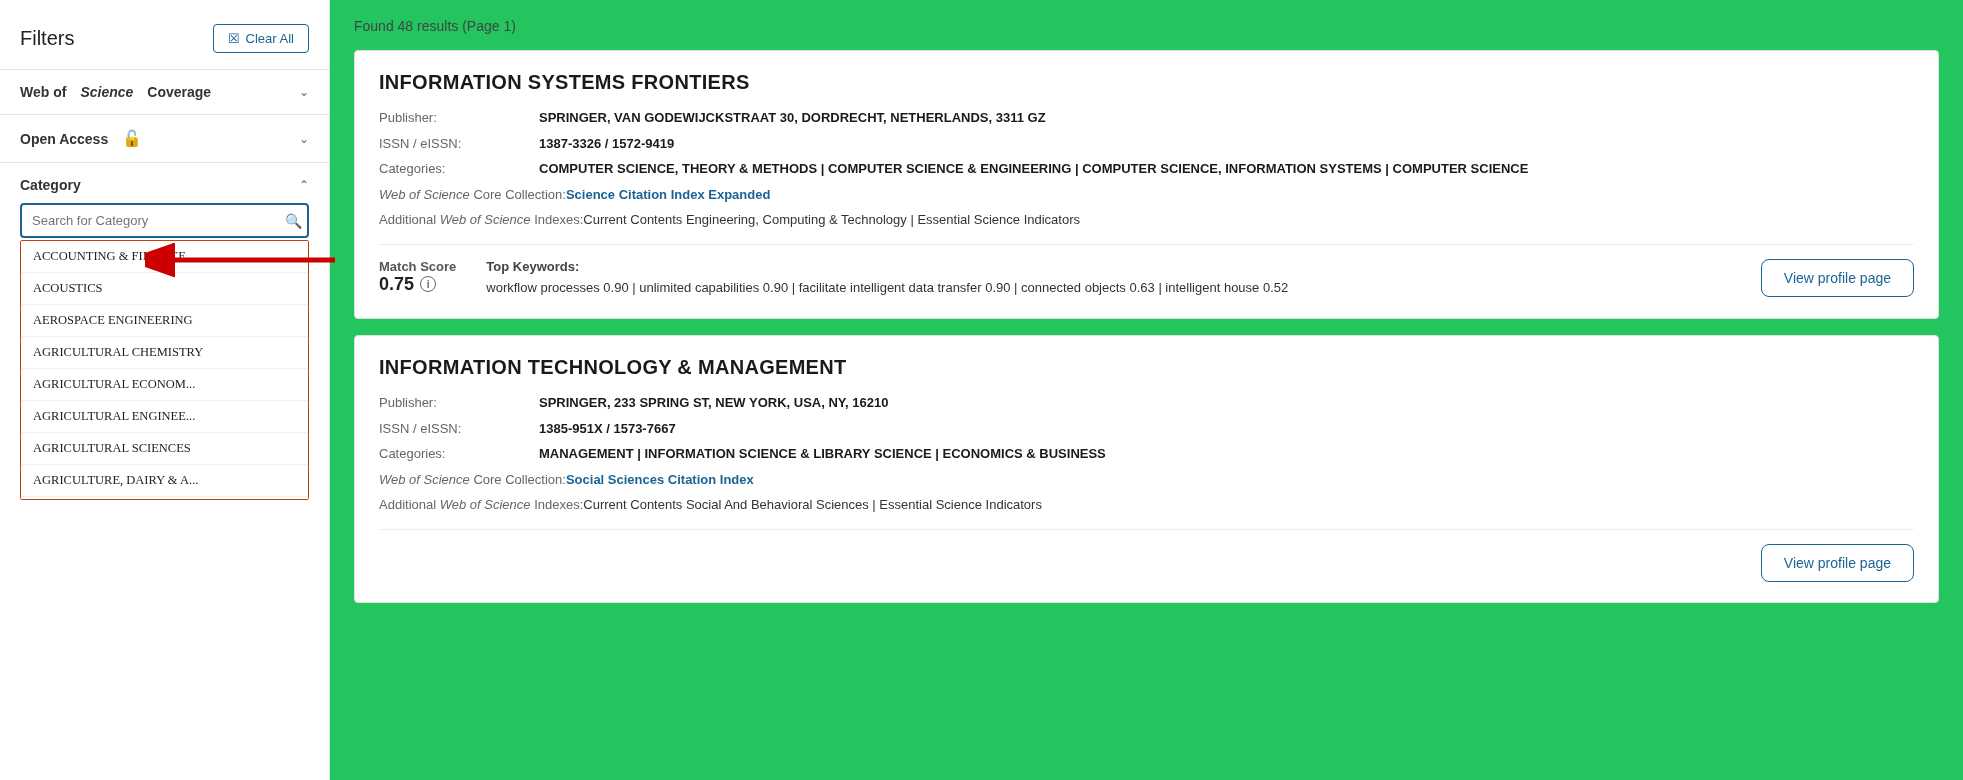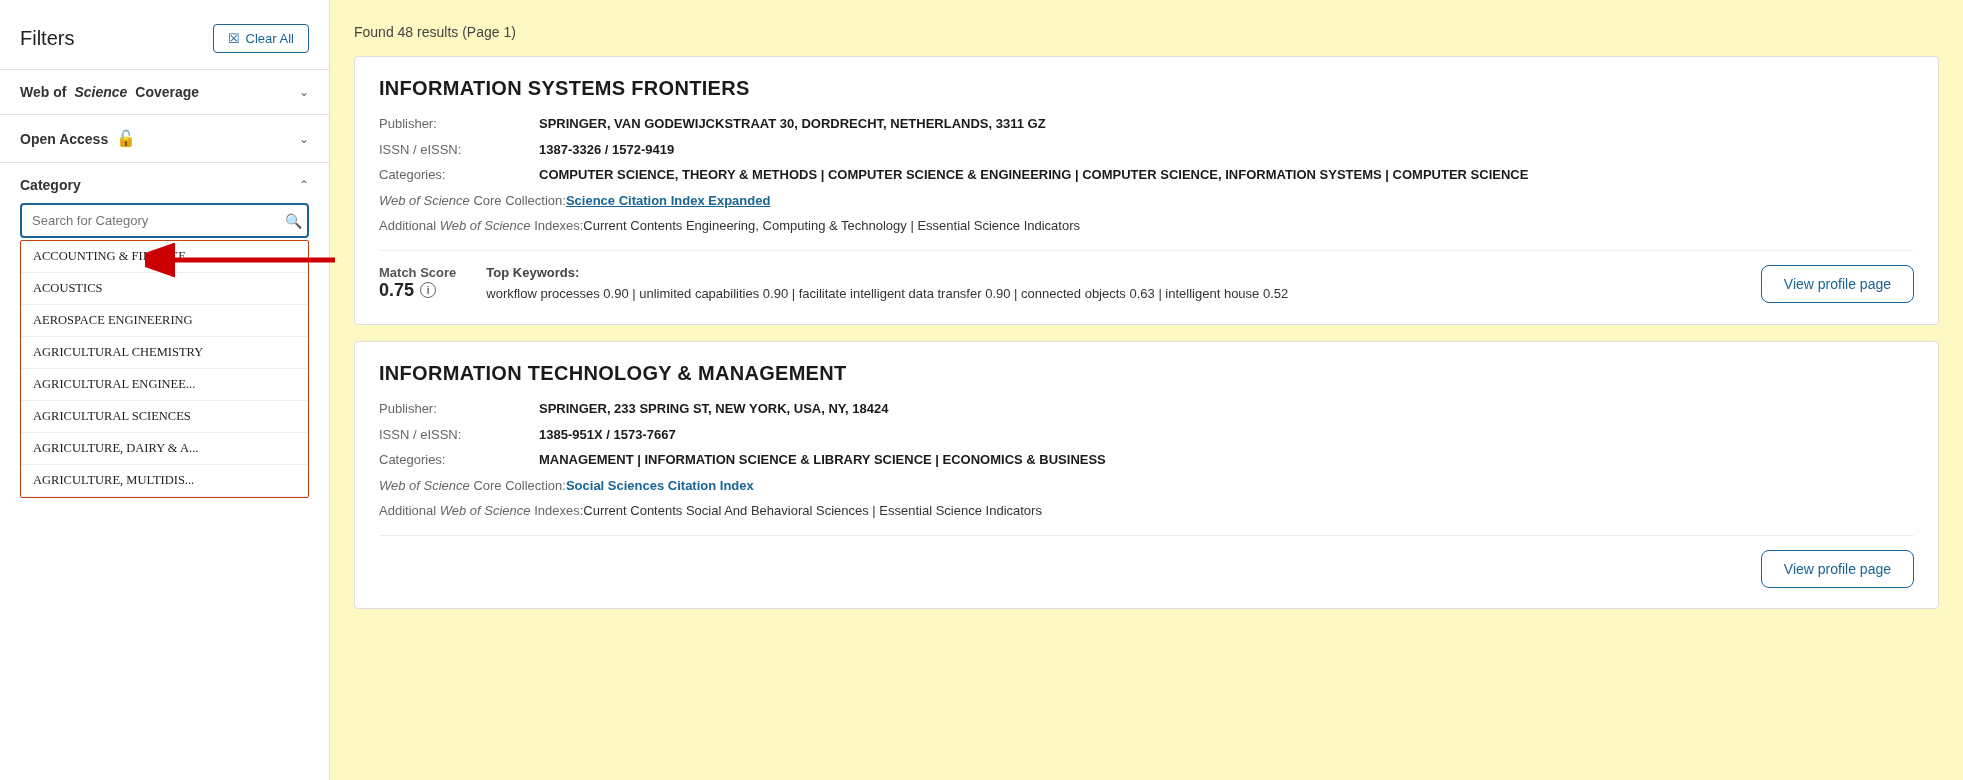--- a/index.html
+++ b/index.html
@@ -57,21 +57,21 @@
       justify-content: space-between;
       cursor: pointer;
       user-select: none;
     }
     .filter-section-header-title {
       font-size: 14px;
       font-weight: 600;
       color: #333;
       display: flex;
       align-items: center;
-      gap: 8px;
+      gap: 14px;
     }
     .open-access-icon {
       color: #e87722;
       font-size: 16px;
     }
     .chevron {
       font-size: 12px;
       color: #666;
     }
     .italic-wos { font-style: italic; }
@@ -119,22 +119,22 @@
       border-bottom: 1px solid #f0f0f0;
       cursor: pointer;
       user-select: none;
     }
     .category-list::-webkit-scrollbar { width: 8px; }
     .category-list::-webkit-scrollbar-thumb { background: #ccc; border-radius: 4px; }
 
     
     .main-content {
       flex: 1;
-      padding: 24px 24px;
-      background: #fef9c3;
+      padding: 18px 24px;
+      background: #22c55e;
       position: relative;
     }
     .results-header {
       font-size: 14px;
       color: #444;
       margin-bottom: 16px;
     }
 
     
     .result-card {
@@ -274,20 +274,21 @@
           <span>🔍</span>
         </button>
       </div>
 
       <div class="category-list">
 
       <div class="category-item">ACCOUNTING &amp; FINANCE</div>
           <div class="category-item">ACOUSTICS</div>
           <div class="category-item">AEROSPACE ENGINEERING</div>
           <div class="category-item">AGRICULTURAL CHEMISTRY</div>
+          <div class="category-item">AGRICULTURAL ECONOM...</div>
           <div class="category-item">AGRICULTURAL ENGINEE...</div>
           <div class="category-item">AGRICULTURAL SCIENCES</div>
           <div class="category-item">AGRICULTURE, DAIRY &amp; A...</div>
           <div class="category-item">AGRICULTURE, MULTIDIS...</div>
         </div>
     </div>
   </aside>
 
   <main class="main-content" style="position:relative;">
 
@@ -319,21 +320,21 @@
 
       <div class="result-row">
         <span class="result-label">Categories:</span>
         <span class="result-value">COMPUTER SCIENCE, THEORY &amp; METHODS | COMPUTER SCIENCE &amp; ENGINEERING | COMPUTER SCIENCE, INFORMATION SYSTEMS | COMPUTER SCIENCE</span>
       </div>
 
       <div class="result-row">
         <span class="result-label">
           <span class="italic-wos">Web of Science</span> Core Collection:
         </span>
-        <span class="result-value index-value" style="font-weight:600; color:#1a6496;text-decoration:underline;">Science Citation Index Expanded</span>
+        <span class="result-value index-value" style="font-weight:600; color:#1a6496;">Science Citation Index Expanded</span>
       </div>
 
       <div class="result-row">
         <span class="result-label">
           <span>Additional </span><span class="italic-wos">Web of Science</span><span> Indexes:</span>
         </span>
         <span class="result-value normal-weight">Current Contents Engineering, Computing &amp; Technology | Essential Science Indicators</span>
       </div>
 
       <div class="result-card-footer">
@@ -352,21 +353,21 @@
         </div>
         <button class="view-profile-btn">View profile page</button>
       </div>
     </div>
 
     <div class="result-card">
       <div class="result-title">INFORMATION TECHNOLOGY &amp; MANAGEMENT</div>
 
       <div class="result-row">
         <span class="result-label">Publisher:</span>
-        <span class="result-value">SPRINGER, 233 SPRING ST, NEW YORK, USA, NY, 18424</span>
+        <span class="result-value">SPRINGER, 233 SPRING ST, NEW YORK, USA, NY, 16210</span>
       </div>
 
       <div class="result-row">
         <span class="result-label">ISSN / eISSN:</span>
         <span class="result-value">1385-951X / 1573-7667</span>
       </div>
 
       <div class="result-row">
         <span class="result-label">Categories:</span>
         <span class="result-value">MANAGEMENT | INFORMATION SCIENCE &amp; LIBRARY SCIENCE | ECONOMICS &amp; BUSINESS</span>

